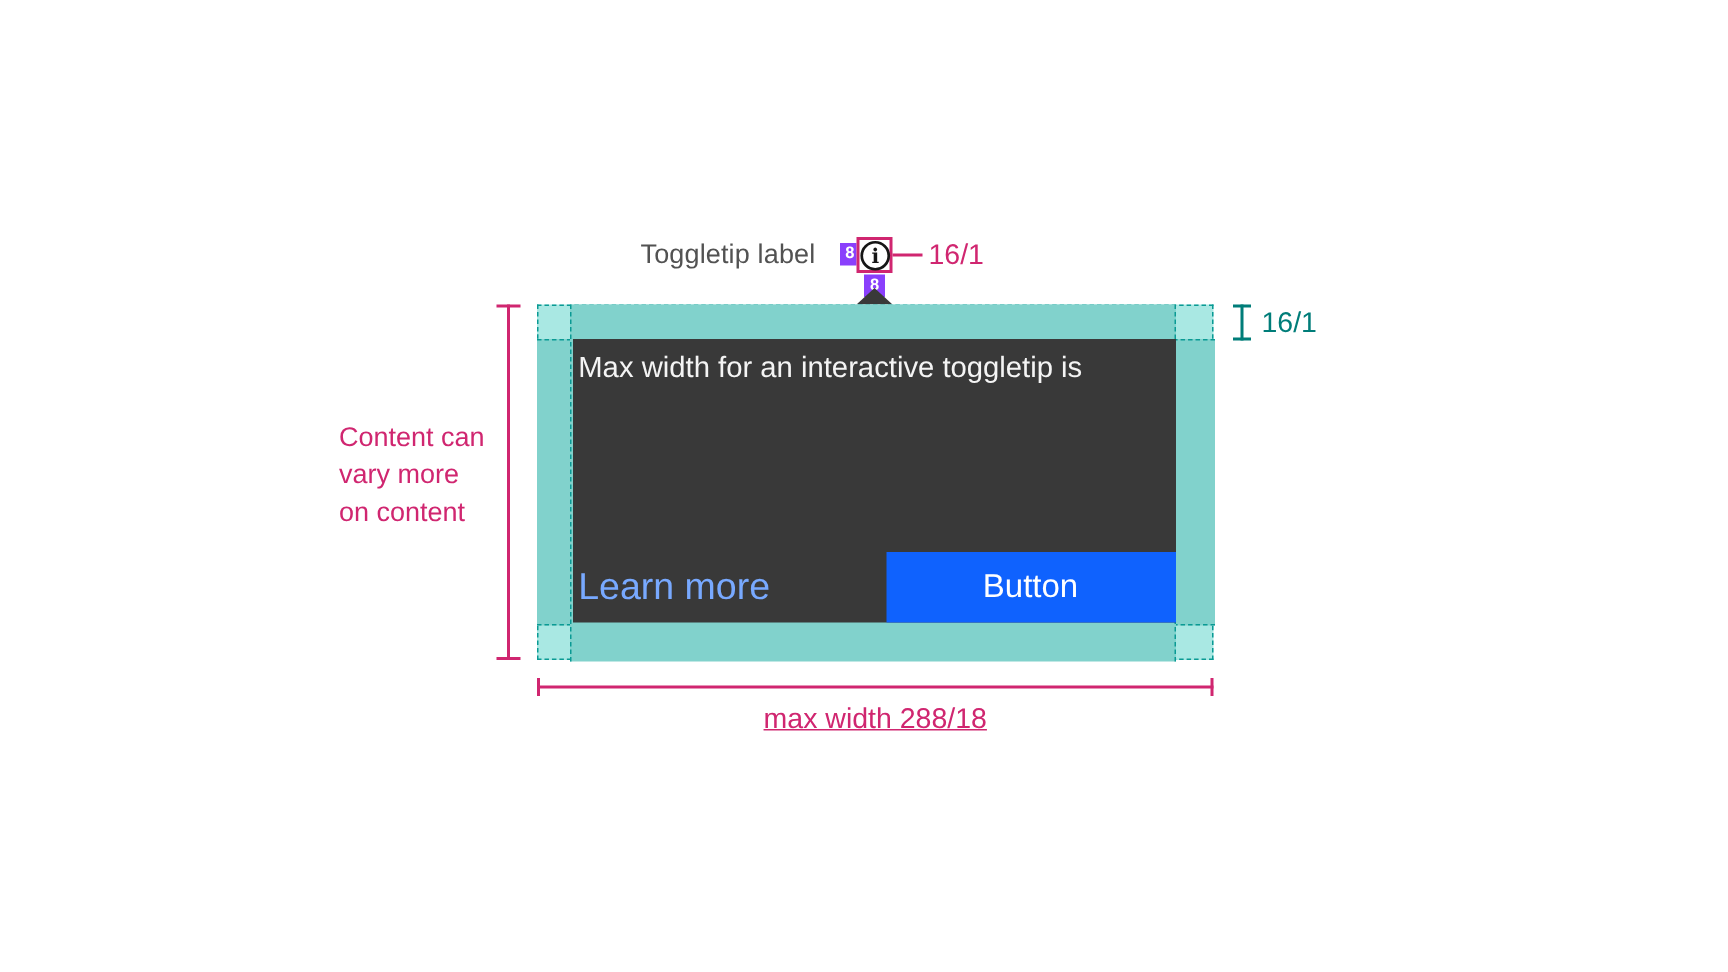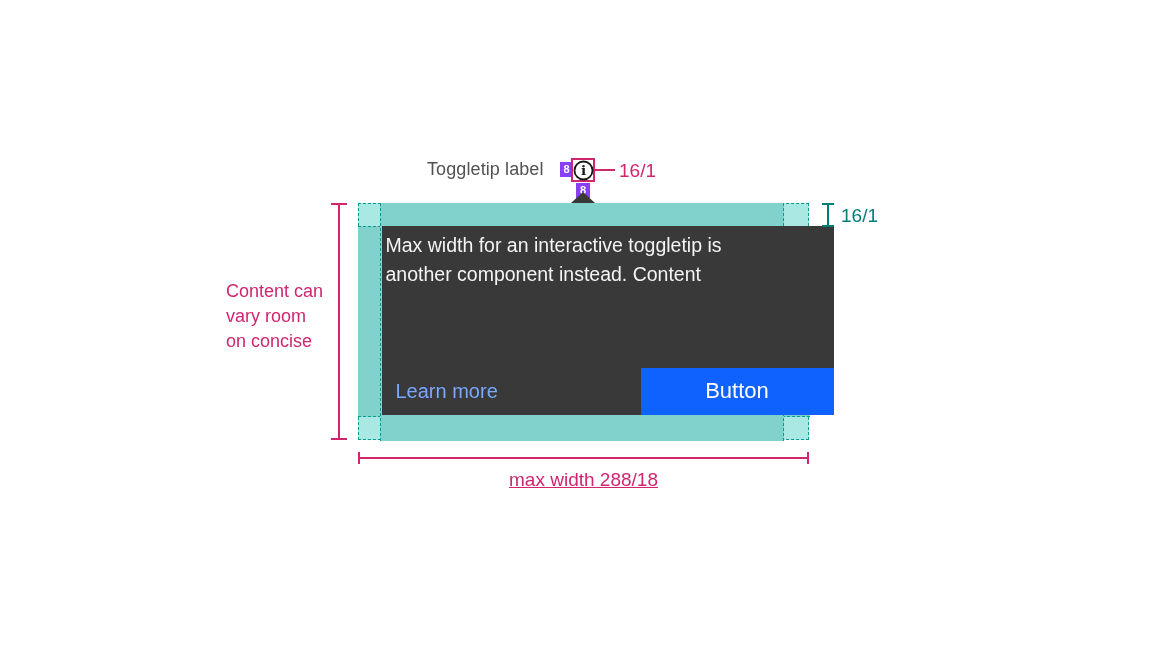--- a/index.html
+++ b/index.html
@@ -44,29 +44,29 @@
     position:absolute;left:-1.5px;right:-1.5px;top:21.5px;height:189px;box-sizing:content-box;
     background:var(--teal_band);
     border-top:1.5px dashed var(--teal_border);border-bottom:1.5px dashed var(--teal_border);
   }
   .band-v{
     position:absolute;top:-1.5px;bottom:-1.5px;left:21px;width:402px;box-sizing:content-box;
     background:var(--teal_band);
     border-left:1.5px dashed var(--teal_border);border-right:1.5px dashed var(--teal_border);
   }
   .popover{
-    position:absolute;left:22.5px;top:21.5px;width:452px;height:189px;
+    position:absolute;left:22.5px;top:21.5px;width:402px;height:189px;
     background:var(--dark);
   }
   .pop-body{padding:5px 6px 0 4px;}
   .pop-line{font-size:19.5px;line-height:29px;color:var(--body_text);white-space:nowrap;}
   .pop-footer{position:absolute;left:0;right:0;bottom:0;height:47px;}
   .learn-link{
-    position:absolute;left:14px;top:0;height:47px;display:flex;align-items:center;
-    font-size:20px;color:var(--link_blue);cursor:pointer;
+    position:absolute;left:4px;top:0;height:47px;display:flex;align-items:center;
+    font-size:25px;color:var(--link_blue);cursor:pointer;
   }
   .primary-btn{
     position:absolute;right:0;bottom:0;width:193px;height:47px;background:var(--blue);
     border:none;display:flex;align-items:center;justify-content:center;
     font-size:22px;color:#ffffff;font-family:inherit;cursor:pointer;
   }
 
   
   .pad-cap{width:12px;height:2px;background:var(--teal_text);}
   .pad-cap-top{left:808px;top:203px;}
@@ -108,38 +108,37 @@
   <span class="abs badge badge-below">8</span>
 
   <span class="abs caret"></span>
 
   <div class="abs spacing-outer">
     <div class="band-h"></div>
     <div class="band-v"></div>
     <div class="popover">
       <div class="pop-body">
         <div class="pop-line">Max width for an interactive toggletip is</div>
-        <div class="pop-line">another component instead. Content</div>
       </div>
       <div class="pop-footer">
         <a class="learn-link">Learn more</a>
         <button class="primary-btn">Button</button>
       </div>
     </div>
   </div>
 
   <span class="abs pad-cap pad-cap-top"></span>
   <span class="abs pad-line"></span>
   <span class="abs pad-cap pad-cap-bot"></span>
   <span class="abs pad-label">16/1</span>
 
   <div class="abs height-note">
     <div>Content can</div>
-    <div>vary room</div>
-    <div>on concise</div>
+    <div>vary more</div>
+    <div>on content</div>
   </div>
   <span class="abs h-cap h-cap-top"></span>
   <span class="abs h-line"></span>
   <span class="abs h-cap h-cap-bot"></span>
 
   <span class="abs w-cap w-cap-l"></span>
   <span class="abs w-line"></span>
   <span class="abs w-cap w-cap-r"></span>
   <div class="abs w-label">max width 288/18</div>
 

